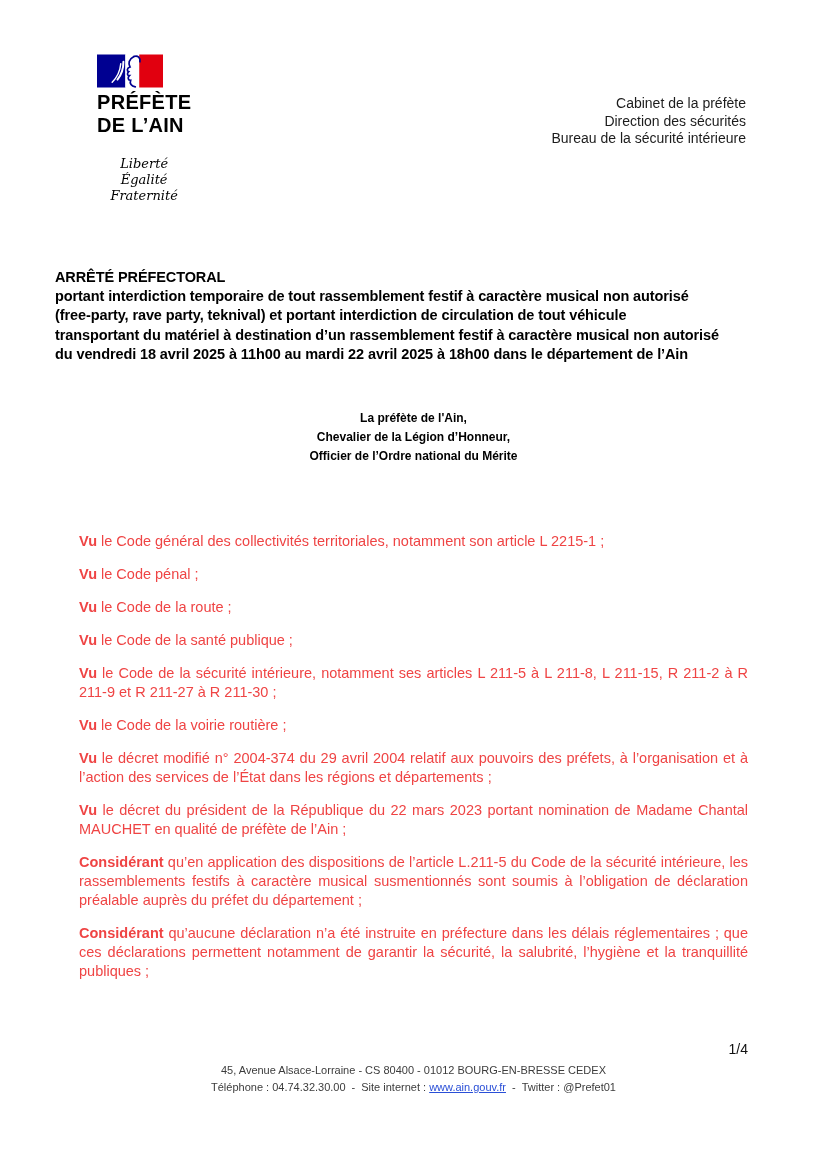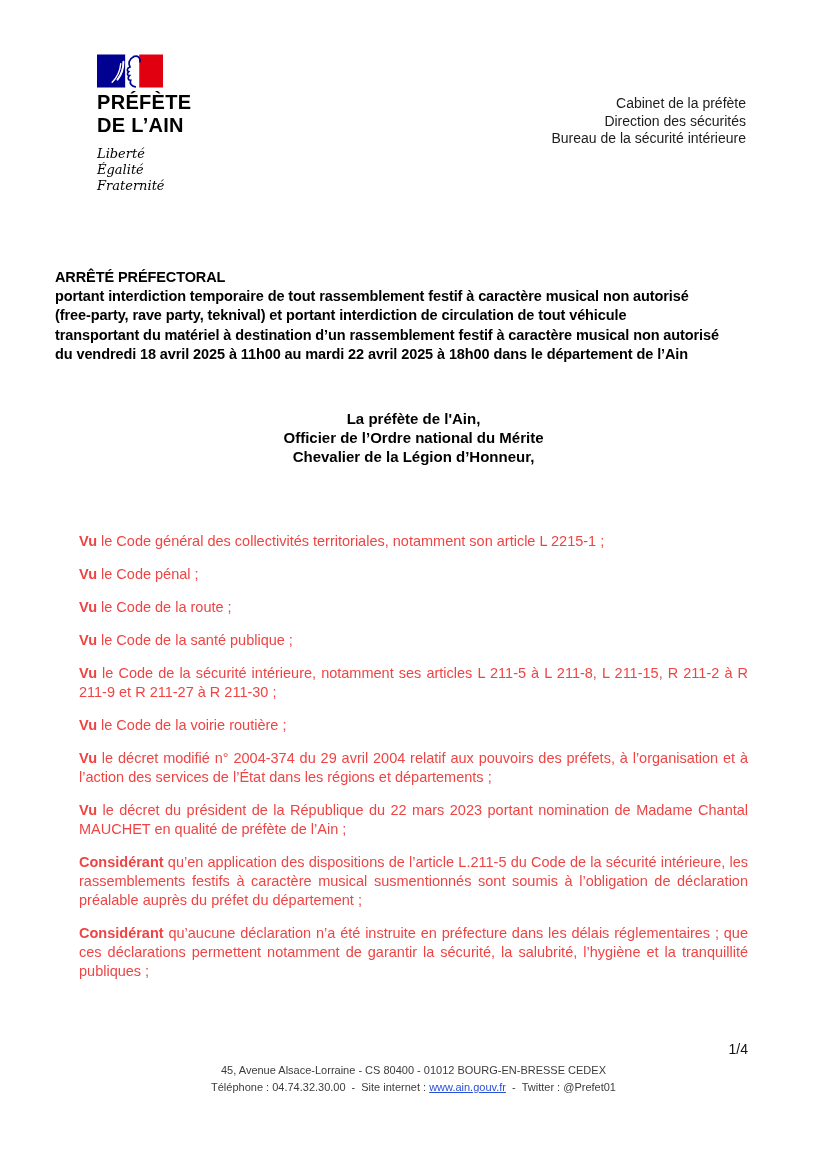--- a/index.html
+++ b/index.html
@@ -21,26 +21,27 @@
   .logo-title {
     margin-top: 3px;
     font-weight: bold;
     font-size: 20px;
     line-height: 23px;
     letter-spacing: 0.3px;
     color: #000000;
     white-space: pre-line;
   }
   .motto {
-    margin-top: 9px;
+    margin-top: 19px;
     font-family: "DejaVu Serif", serif;
     font-style: italic;
     font-size: 13px;
     line-height: 16px;
     color: #000000;
+    text-align: center;
   }
 
   
   .header-right {
     position: absolute;
     top: 95px;
     right: 81px;
     text-align: right;
     font-size: 14px;
     line-height: 17.5px;
@@ -62,21 +63,21 @@
   }
 
   
   .authority {
     position: absolute;
     left: 0;
     right: 0;
     top: 409px;
     text-align: center;
     font-weight: bold;
-    font-size: 15px;
+    font-size: 12px;
     line-height: 19px;
     color: #000000;
   }
 
   
   .body-text {
     position: absolute;
     left: 79px;
     width: 669px;
     top: 532px;
@@ -145,22 +146,22 @@
   <div class="doc-title">
     <div>ARRÊTÉ PRÉFECTORAL</div>
     <div>portant interdiction temporaire de tout rassemblement festif à caractère musical non autorisé</div>
     <div>(free-party, rave party, teknival) et portant interdiction de circulation de tout véhicule</div>
     <div>transportant du matériel à destination d’un rassemblement festif à caractère musical non autorisé</div>
     <div>du vendredi 18 avril 2025 à 11h00 au mardi 22 avril 2025 à 18h00 dans le département de l’Ain</div>
   </div>
 
   <div class="authority">
     <div>La préfète de l'Ain,</div>
+    <div>Chevalier de la Légion d’Honneur,</div>
     <div>Officier de l’Ordre national du Mérite</div>
-    <div>Chevalier de la Légion d’Honneur,</div>
   </div>
 
   <div class="body-text">
     <p class="para"><b>Vu</b> <span>le Code général des collectivités territoriales, notamment son article L 2215-1 ;</span></p>
     <p class="para"><b>Vu</b> <span>le Code pénal ;</span></p>
     <p class="para"><b>Vu</b> <span>le Code de la route ;</span></p>
     <p class="para"><b>Vu</b> <span>le Code de la santé publique ;</span></p>
     <p class="para"><b>Vu</b> <span>le Code de la sécurité intérieure, notamment ses articles L 211-5 à L 211-8, L 211-15, R 211-2 à R 211-9 et R 211-27 à R 211-30 ;</span></p>
     <p class="para"><b>Vu</b> <span>le Code de la voirie routière ;</span></p>
     <p class="para"><b>Vu</b> <span>le décret modifié n° 2004-374 du 29 avril 2004 relatif aux pouvoirs des préfets, à l’organisation et à l’action des services de l’État dans les régions et départements ;</span></p>

